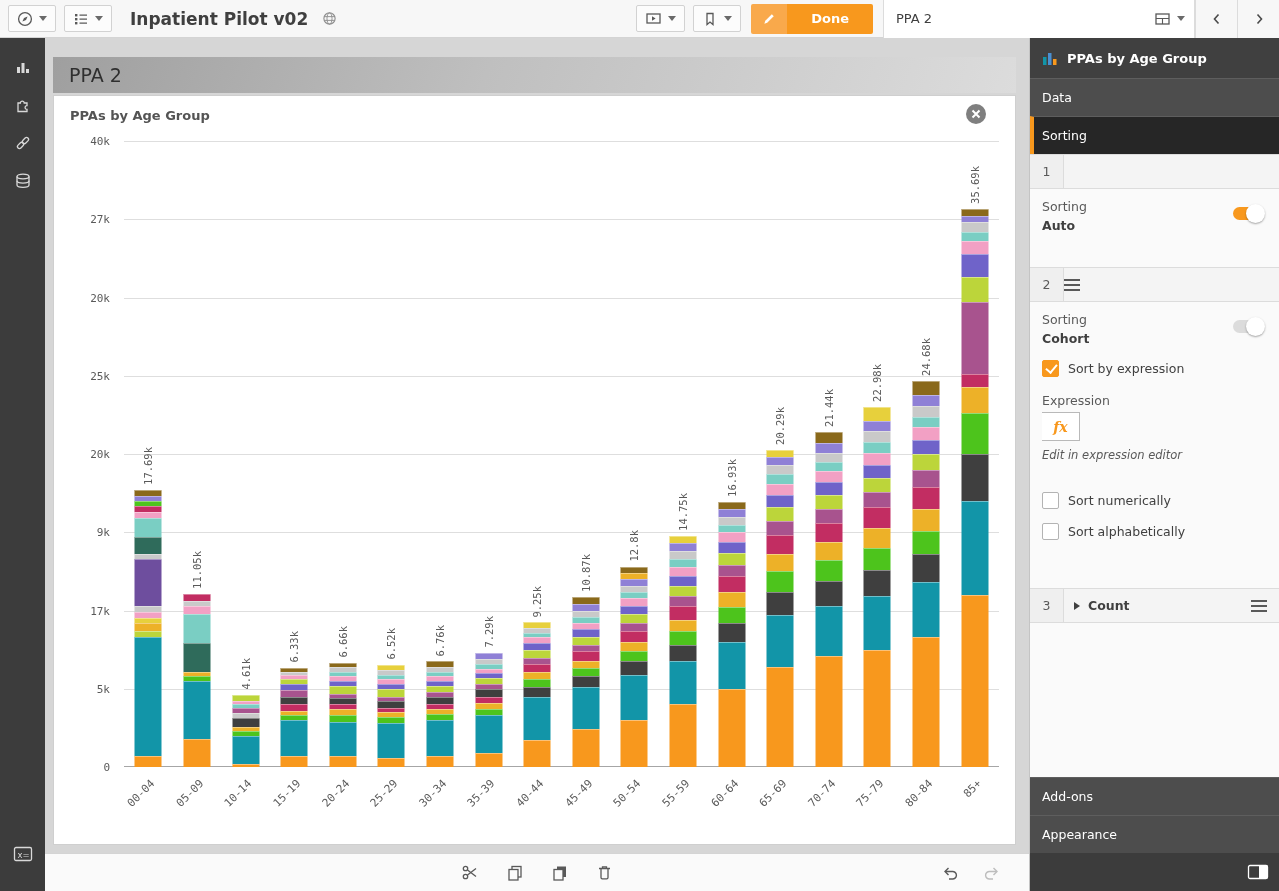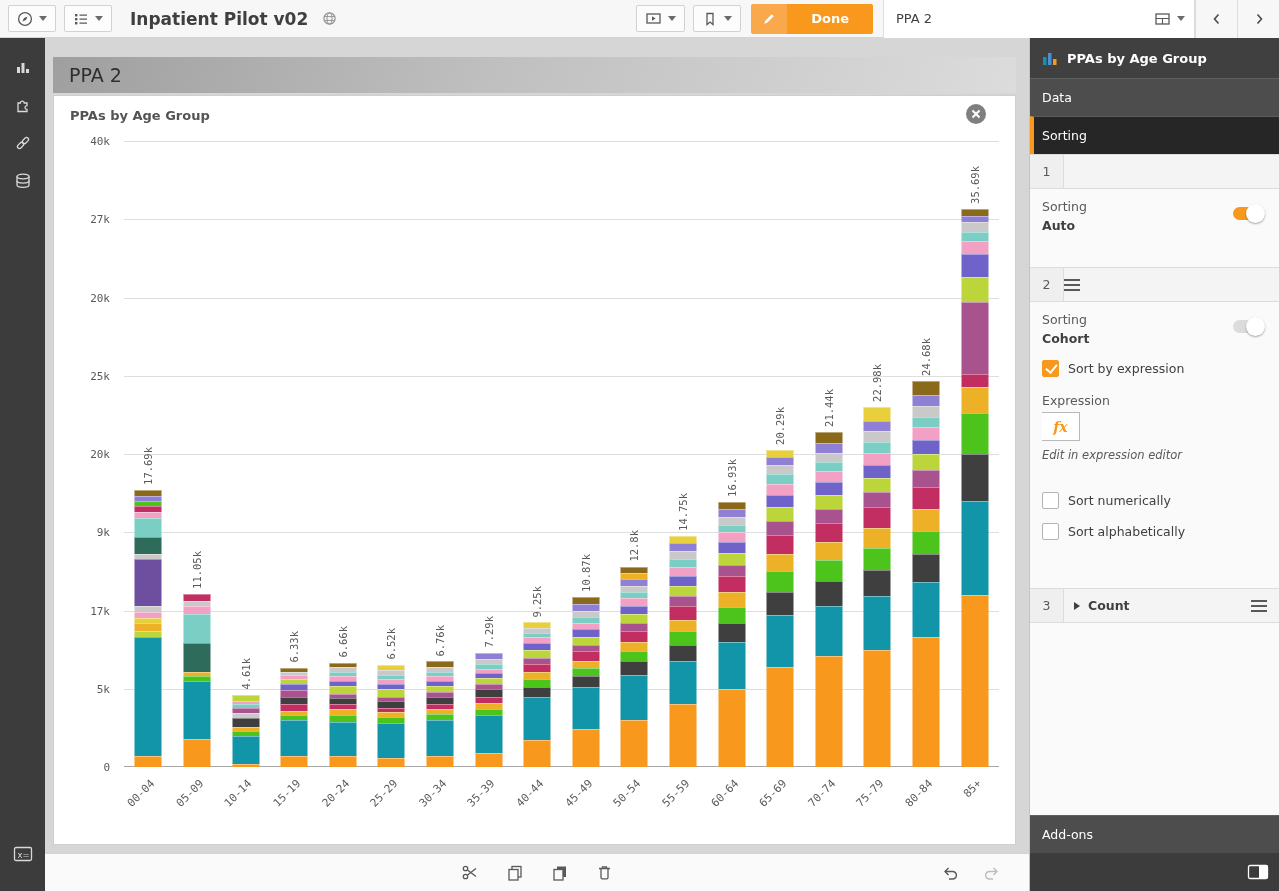--- a/index.html
+++ b/index.html
@@ -742,20 +742,21 @@
         </div>
         <div class="item-grip">
             <span></span>
             <span></span>
             <span></span>
           </div>
       </div>
     </div>
 
     <div class="rp-section">Add-ons</div>
+    <div class="rp-section">Appearance</div>
     <div class="rp-bottomstrip">
       <svg width="22" height="18" viewBox="0 0 22 18">
         <rect x="1.5" y="2.5" width="19" height="13" rx="1.5" fill="none" stroke="#fff" stroke-width="1.3"></rect>
         <rect x="12" y="2.5" width="8.5" height="13" fill="#fff"></rect>
       </svg>
     </div>
   </div>
 
   <div class="bottombar">
     <div class="bb-center">

